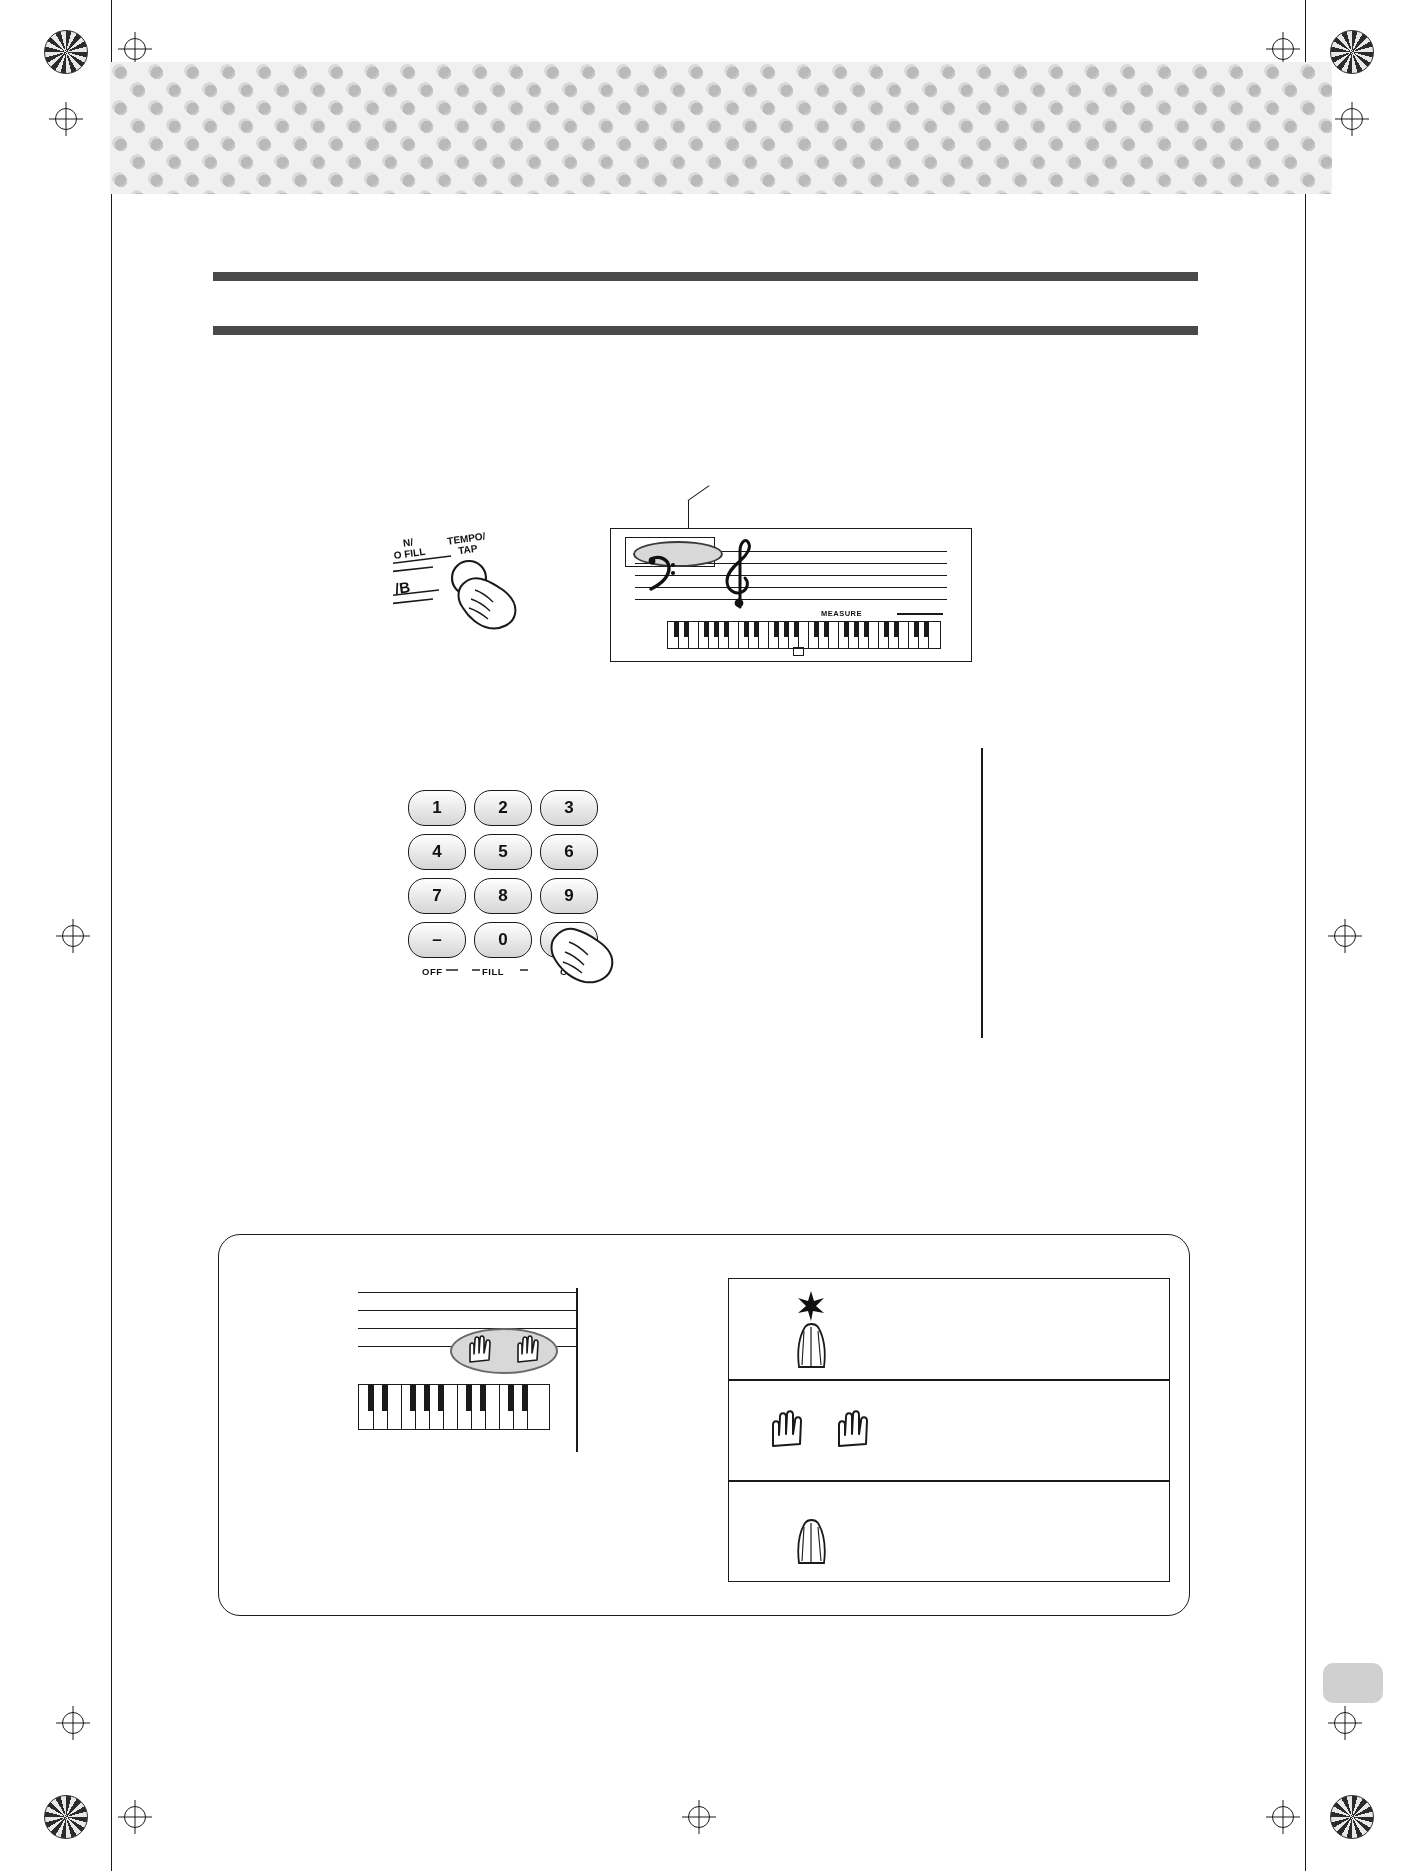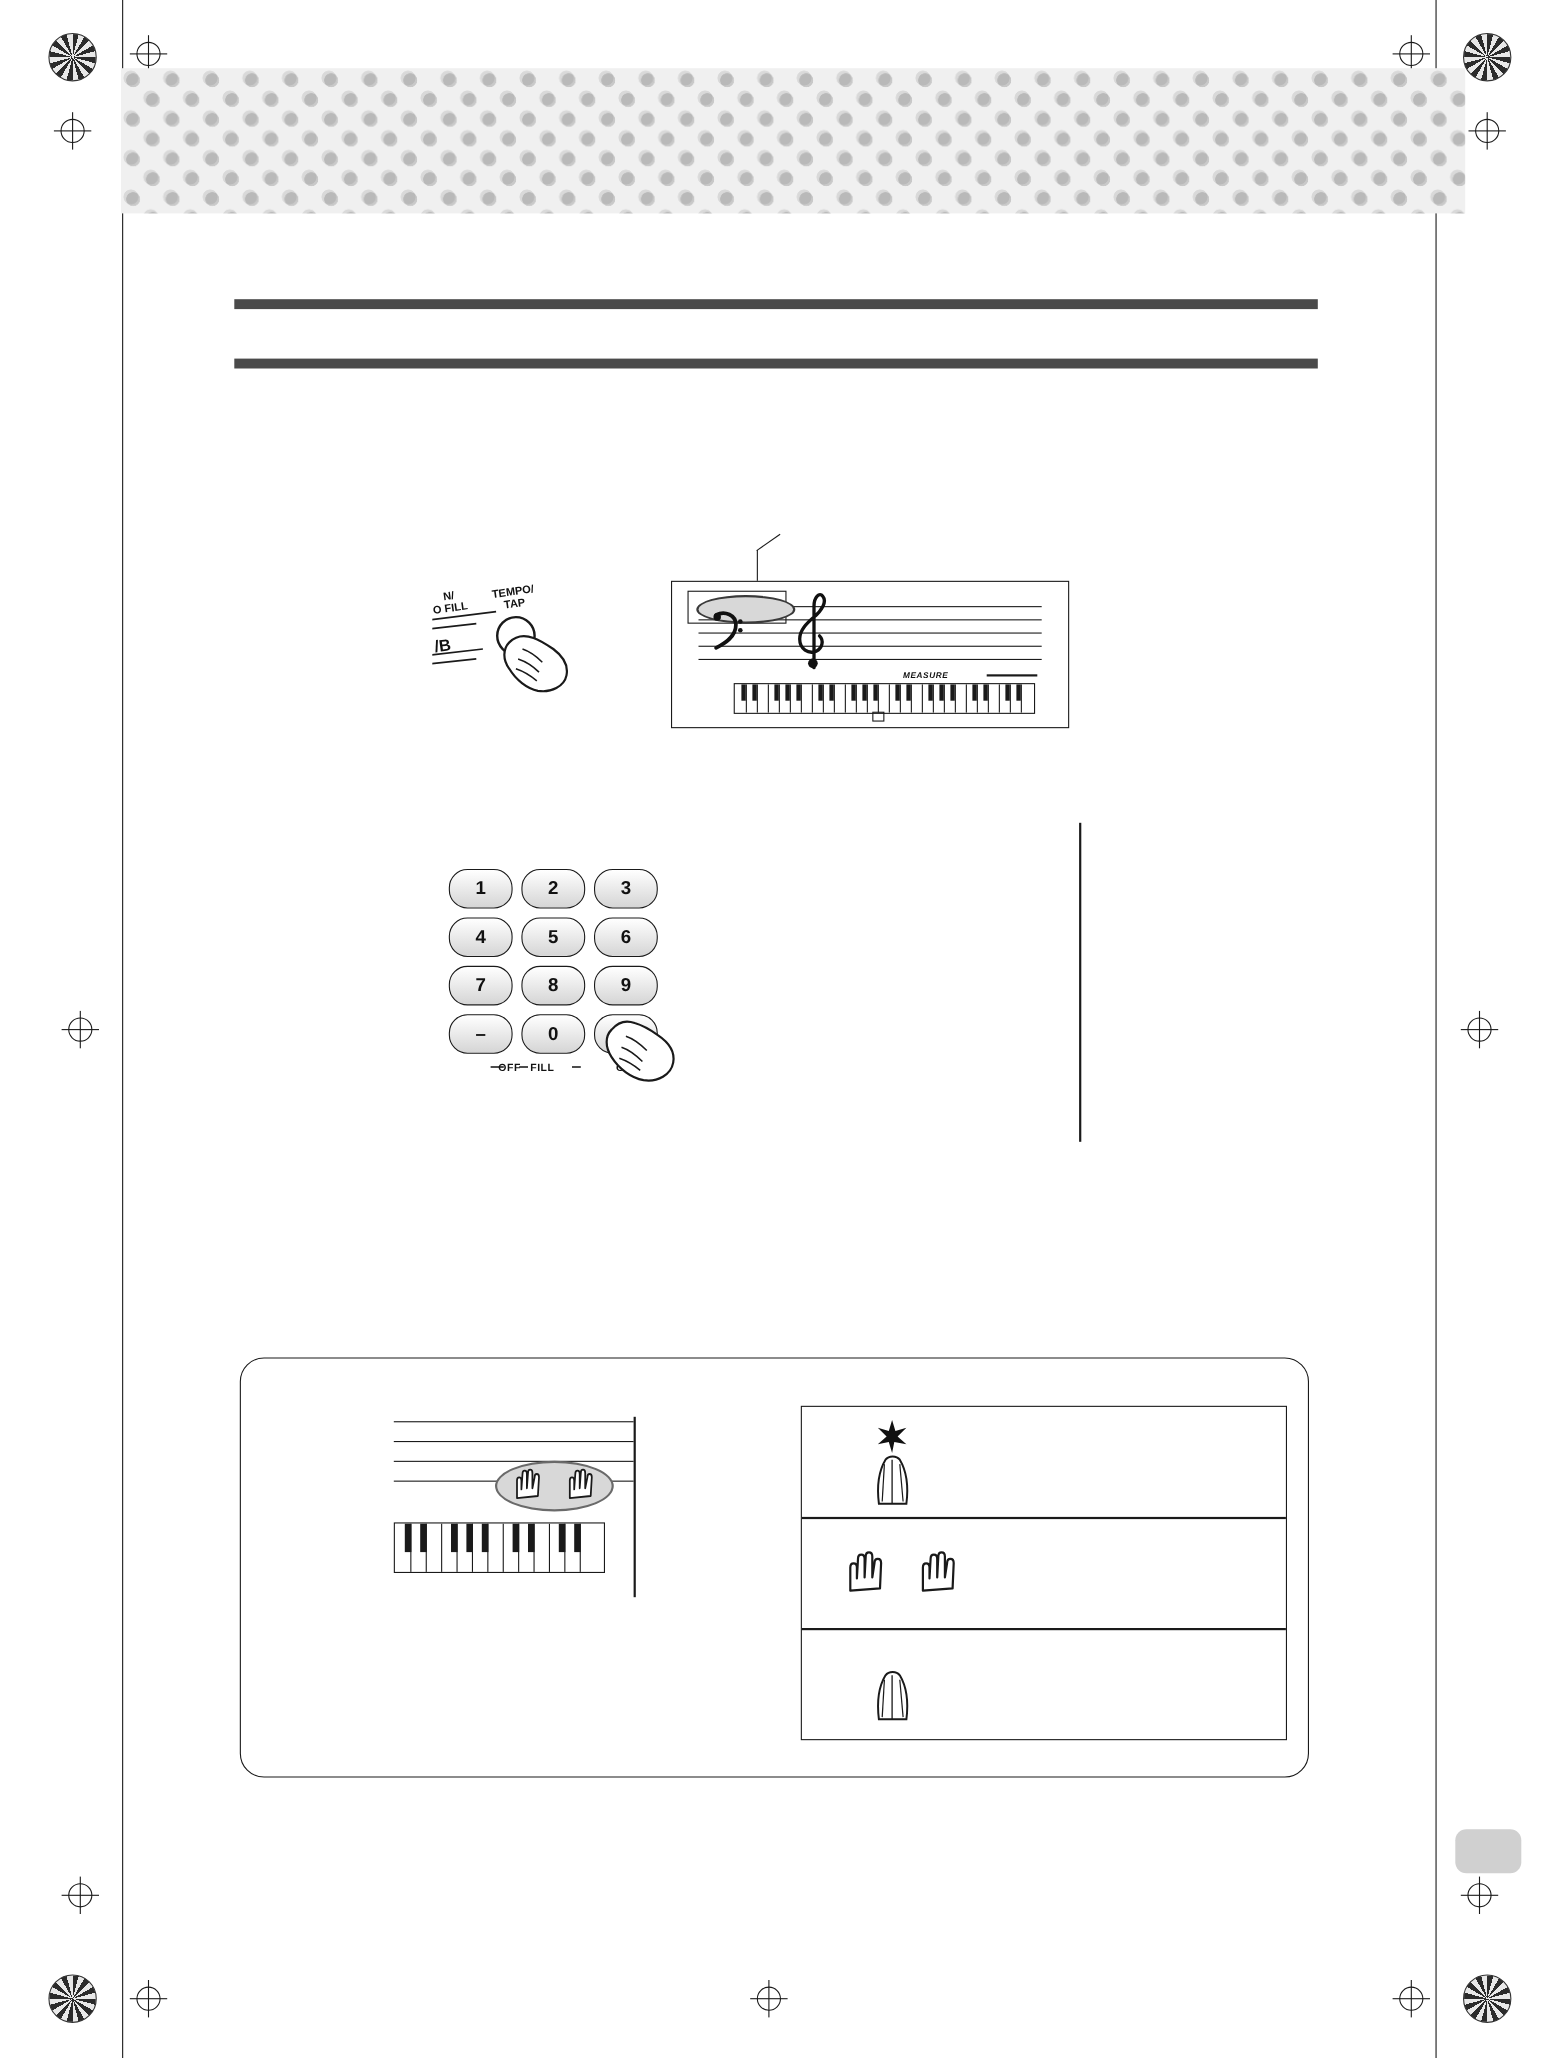--- a/index.html
+++ b/index.html
@@ -315,21 +315,21 @@
     </svg>
   </div>
   <div class="art" style="left:112px; top:6px;">
     <svg width="34" height="76" viewBox="0 0 34 76">
       <path d="M17 72 C17 72 17 20 17 16 C17 8 22 3 25 7 C29 12 24 20 17 26
                C10 32 4 38 4 46 C4 55 12 60 19 57 C25 54 26 47 22 43" fill="none" stroke="#111" stroke-width="3" stroke-linecap="round"></path>
       <circle cx="16" cy="68" r="4.4" fill="#111"></circle>
     </svg>
   </div>
 
-  <div class="measure-label" style="left:210px; top:80px;font-style:italic;">MEASURE</div>
+  <div class="measure-label" style="left:210px; top:80px;">MEASURE</div>
   <div class="staff-line" style="left:286px; top:84px; width:46px; height:1.6px; background:#1a1a1a;"></div>
 
   <div class="minikeys" style="left:56px; top:92px; width:272px; height:26px;">
     <div class="wk" style="left:10px"></div>
       <div class="wk" style="left:20px"></div>
       <div class="wk" style="left:30px"></div>
     <div class="wk" style="left:40px"></div>
       <div class="wk" style="left:50px"></div>
       <div class="wk" style="left:60px"></div>
     <div class="wk" style="left:70px"></div>
@@ -387,21 +387,21 @@
   <div class="key" style="left:132px; top:44px;">6</div>
 
   <div class="key" style="left:0px;   top:88px;">7</div>
   <div class="key" style="left:66px;  top:88px;">8</div>
   <div class="key" style="left:132px; top:88px;">9</div>
 
   <div class="key" style="left:0px;   top:132px;">–</div>
   <div class="key" style="left:66px;  top:132px;">0</div>
   <div class="key" style="left:132px; top:132px;">+</div>
 
-  <div class="keylabel" style="left:14px; top:176px;margin-left:31px;">OFF</div>
+  <div class="keylabel" style="left:14px; top:176px;">OFF</div>
   <div class="keylabel" style="left:74px; top:176px;">FILL</div>
   <div class="keylabel" style="left:152px; top:176px;">ON</div>
 
   <svg class="art" width="220" height="22" style="left:0; top:168px;">
     <path d="M 64 12 L 72 12" stroke="#111" stroke-width="1.4"></path>
     <path d="M 112 12 L 120 12" stroke="#111" stroke-width="1.4"></path>
     <path d="M 38 12 L 50 12" stroke="#111" stroke-width="1.4"></path>
   </svg>
 
   <svg class="art" width="90" height="78" style="left:138px; top:128px;">

